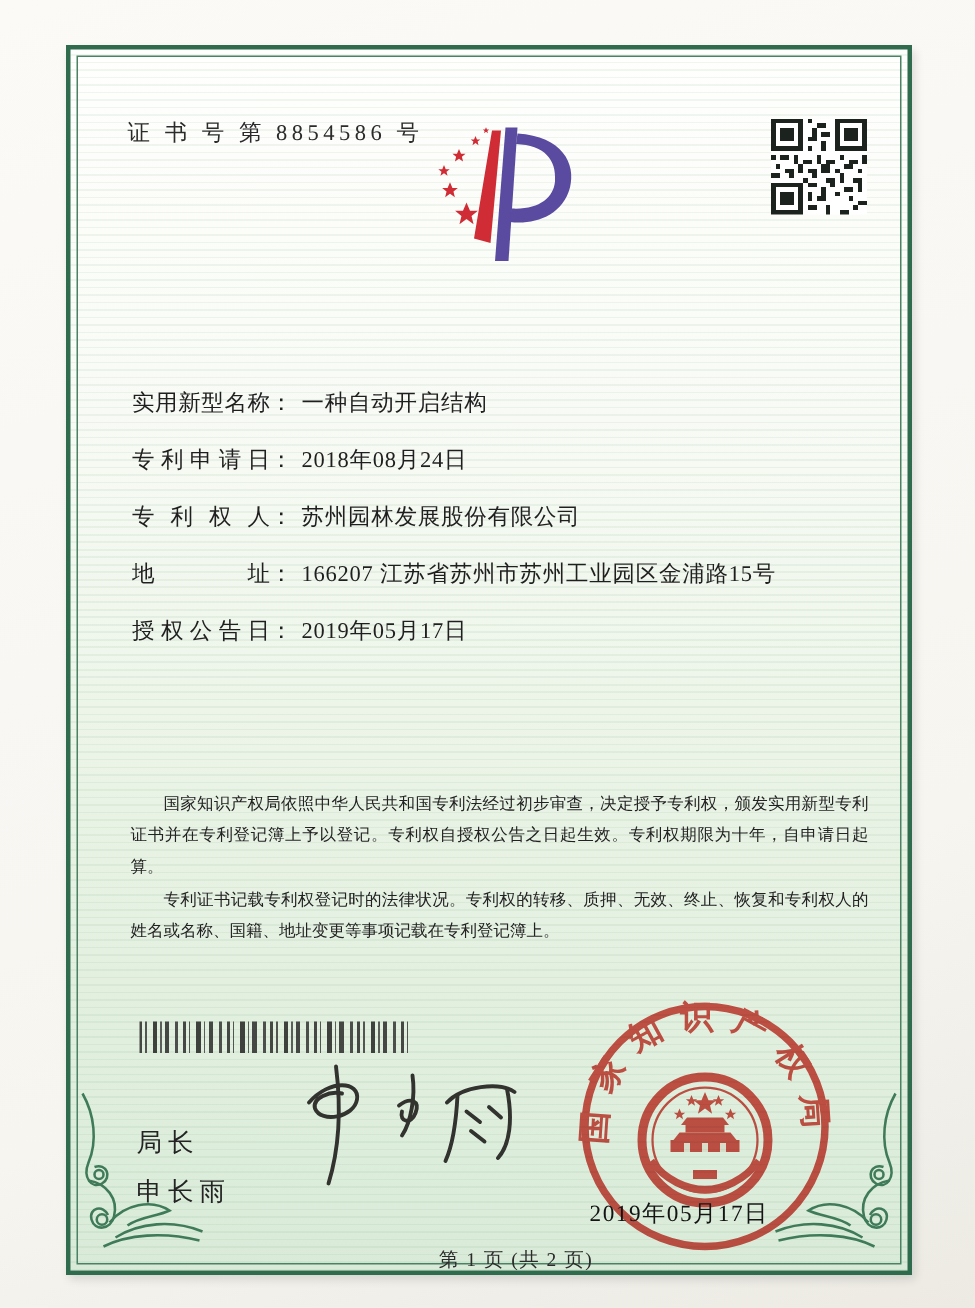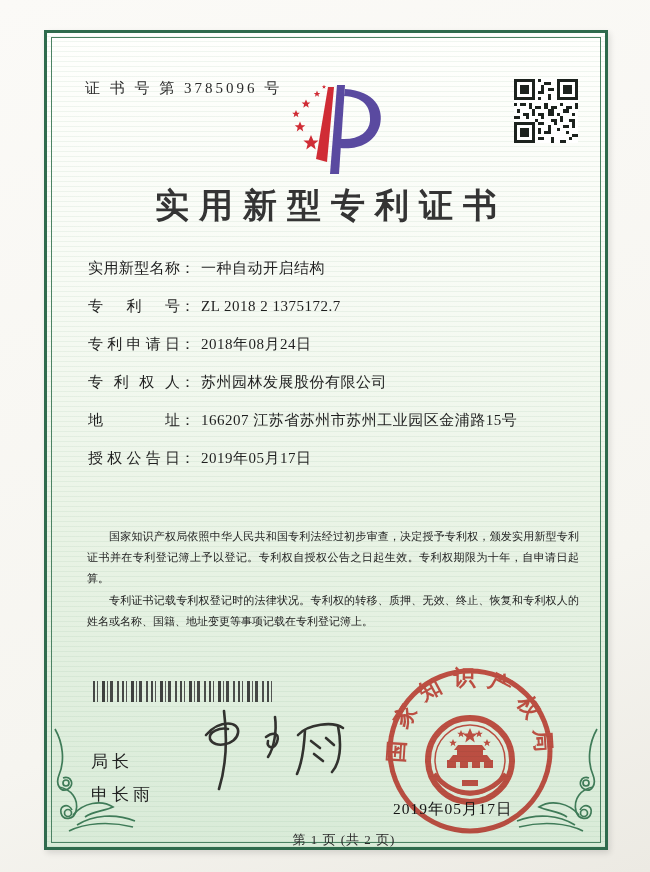--- a/index.html
+++ b/index.html
@@ -64,21 +64,21 @@
   .flourish { position:absolute; width:92px; height:118px; bottom:2px; }
   .flourish.left { left:2px; }
   .flourish.right { right:2px; transform:scaleX(-1); }
 </style>
 </head>
 <body>
 
 <div class="certificate">
   <div class="inner-border"></div>
 
-  <div class="cert-no">证 书 号 第 3785096 号</div>
+  <div class="cert-no">证 书 号 第 8854586 号</div>
 
   <svg class="logo" viewBox="0 0 120 100">
     <defs>
       <path id="st" d="M0,-1 L0.294,-0.309 L0.951,-0.309 L0.42,0.118 L0.588,0.809 L0,0.382 L-0.588,0.809 L-0.42,0.118 L-0.951,-0.309 L-0.294,-0.309 Z"></path>
     </defs>
     <path d="M62,4 L70,4 L64,93 L55,93 Z" fill="#5a4aa0"></path>
     <path d="M70,8 C100,10 109,28 105,44 C100,63 81,69 65,67 L66,58 C84,59 94,51 95,40 C96,25 88,16 69,15 Z" fill="#5a4aa0"></path>
     <path d="M53,6 L59,6 L52,81 L41,78 Z" fill="#d02c35"></path>
     <use href="#st" transform="translate(36,62) scale(8)" fill="#d02c35"></use>
     <use href="#st" transform="translate(25,46) scale(5.5)" fill="#d02c35"></use>
@@ -145,28 +145,24 @@
         <rect x="42" y="48" width="3" height="3"></rect>
       <rect x="51" y="51" width="3" height="3"></rect>
         <rect x="57" y="54" width="6" height="3"></rect>
         <rect x="24" y="57" width="6" height="3"></rect>
       <rect x="36" y="57" width="3" height="6"></rect>
         <rect x="45" y="60" width="6" height="3"></rect>
         <rect x="54" y="57" width="3" height="3"></rect>
     </g>
   </svg>
 
-  <div class="title">实用新型专利证书</div>
 
   <div class="fields">
     <div class="field-row">
       <span class="field-label">实用新型名称</span><span class="field-colon">：</span><span class="field-value">一种自动开启结构</span>
-    </div>
-    <div class="field-row">
-      <span class="field-label">专利号</span><span class="field-colon">：</span><span class="field-value">ZL 2018 2 1375172.7</span>
     </div>
     <div class="field-row">
       <span class="field-label">专利申请日</span><span class="field-colon">：</span><span class="field-value">2018年08月24日</span>
     </div>
     <div class="field-row">
       <span class="field-label">专利权人</span><span class="field-colon">：</span><span class="field-value">苏州园林发展股份有限公司</span>
     </div>
     <div class="field-row">
       <span class="field-label">地址</span><span class="field-colon">：</span><span class="field-value">166207 江苏省苏州市苏州工业园区金浦路15号</span>
     </div>

